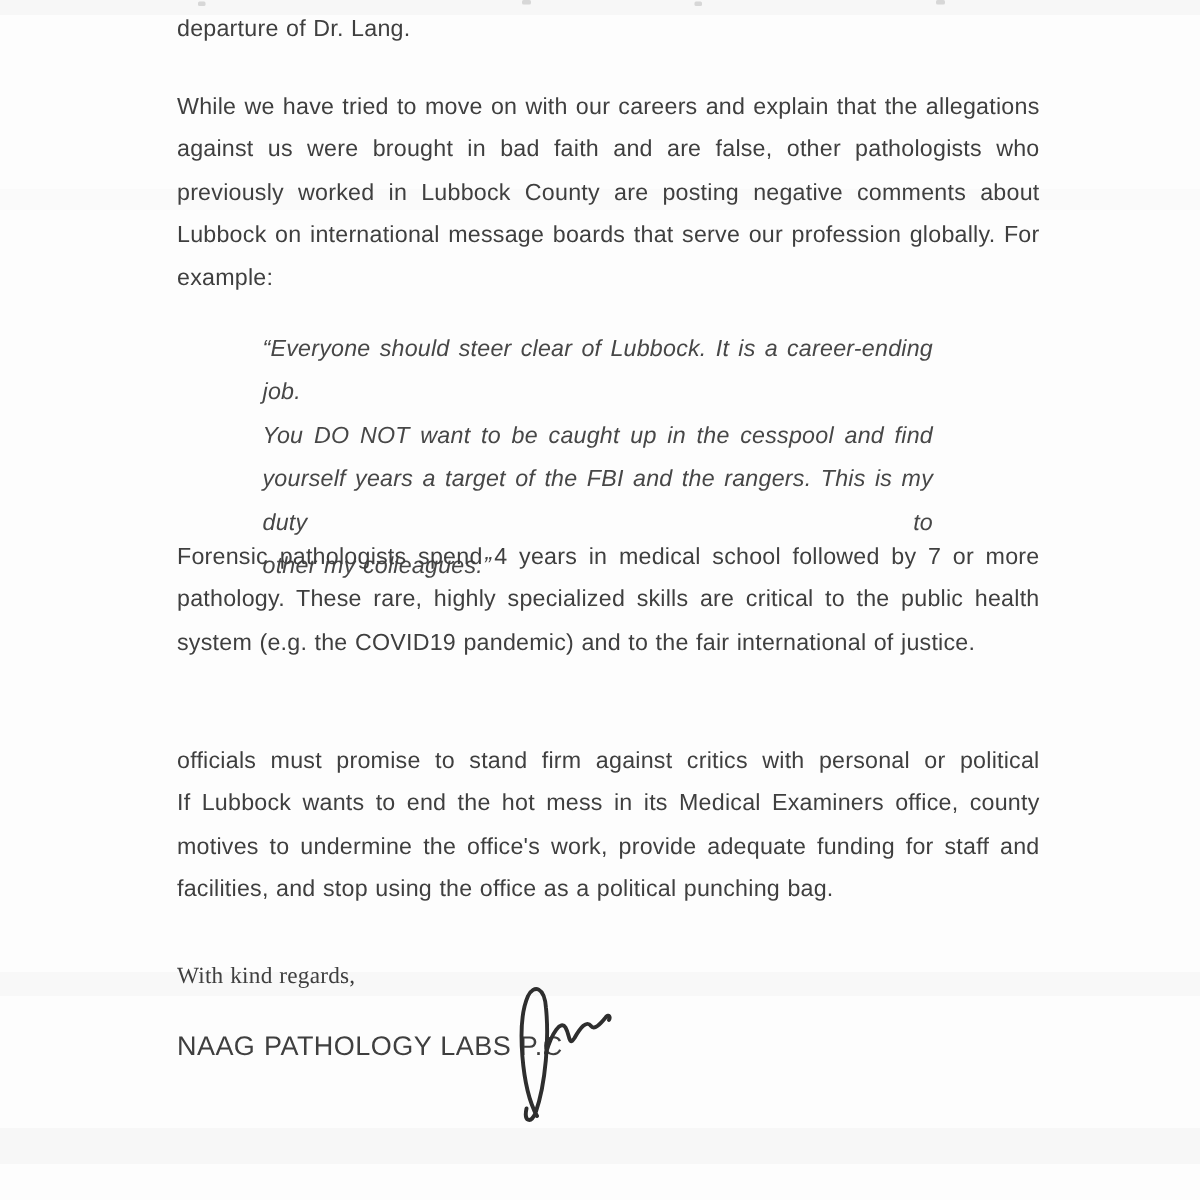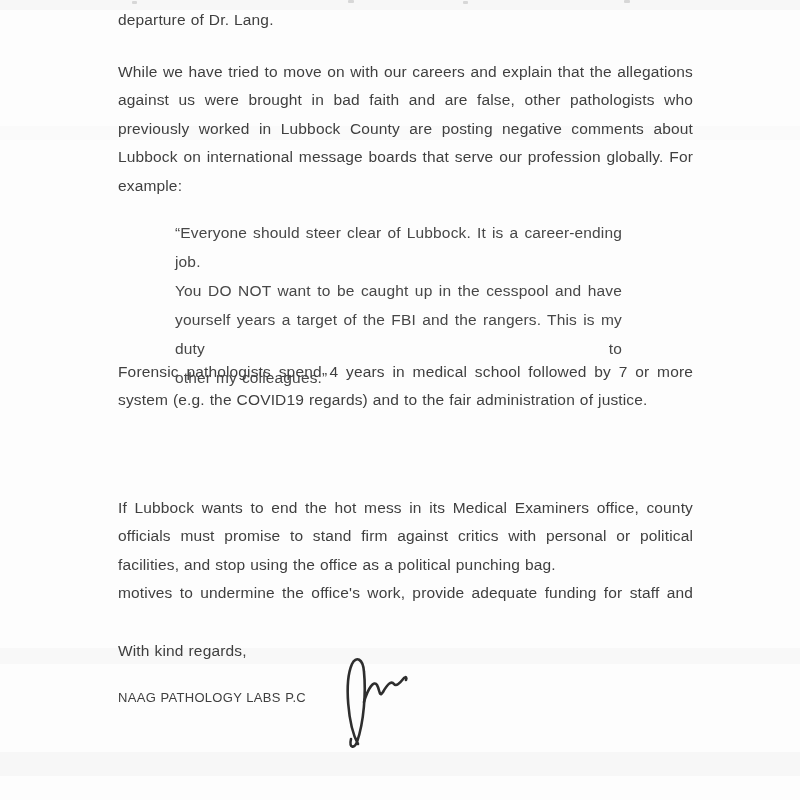--- a/index.html
+++ b/index.html
@@ -42,26 +42,27 @@
   }
   .ln { white-space: normal; }
   
   .jl {
     text-align: justify;
     text-align-last: justify;
   }
   .quote {
     left: 175px;
     width: 447px;
+    font-style: italic;
     line-height: 29px;
     color: #474747;
   }
-  .closing { line-height: 22px; }
+  .closing { line-height: 22px; font-family: Liberation Serif, serif; }
   .company {
-    font-size: 13px;
+    font-size: 18px;
     letter-spacing: 0.3px;
   }
   .signature-svg {
     position: absolute;
     left: 336px;
     top: 654px;
     width: 75px;
     height: 100px;
   }
 </style>
@@ -87,35 +88,36 @@
     <div class="ln jl">Lubbock on international message boards that serve our profession globally.  For</div>
     <div class="ln">example:</div>
   </div>
 
   <div class="block" style="top:6px">
     <div class="ln">departure of Dr. Lang.</div>
   </div>
 
   <div class="block quote" style="top:218px">
     <div class="ln jl">“Everyone should steer clear of Lubbock. It is a career-ending job.</div>
-    <div class="ln jl">You DO NOT want to be caught up in the cesspool and have</div>
+    <div class="ln jl">You DO NOT want to be caught up in the cesspool and find</div>
     <div class="ln jl">yourself years a target of the FBI and the rangers. This is my duty to</div>
     <div class="ln">other my colleagues.”</div>
   </div>
 
   <div class="block" style="top:358px">
     <div class="ln jl">Forensic pathologists spend 4 years in medical school followed by 7 or more</div>
-    <div class="ln">system (e.g. the COVID19 regards) and to the fair administration of justice.</div>
+    <div class="ln jl">pathology.  These rare, highly specialized skills are critical to the public health</div>
+    <div class="ln">system (e.g. the COVID19 pandemic) and to the fair international of justice.</div>
   </div>
 
   <div class="block" style="top:494px">
+    <div class="ln jl">officials must promise to stand firm against critics with personal or political</div>
     <div class="ln jl">If Lubbock wants to end the hot mess in its Medical Examiners office, county</div>
-    <div class="ln jl">officials must promise to stand firm against critics with personal or political</div>
+    <div class="ln jl">motives to undermine the office's work, provide adequate funding for staff and</div>
     <div class="ln">facilities, and stop using the office as a political punching bag.</div>
-    <div class="ln jl">motives to undermine the office's work, provide adequate funding for staff and</div>
   </div>
 
   <div class="block closing" style="top:640px">
     <span>With kind regards,</span>
   </div>
 
   <div class="block" style="top:686px;line-height:22px">
     <span class="company">NAAG PATHOLOGY LABS P.C</span>
   </div>
 

